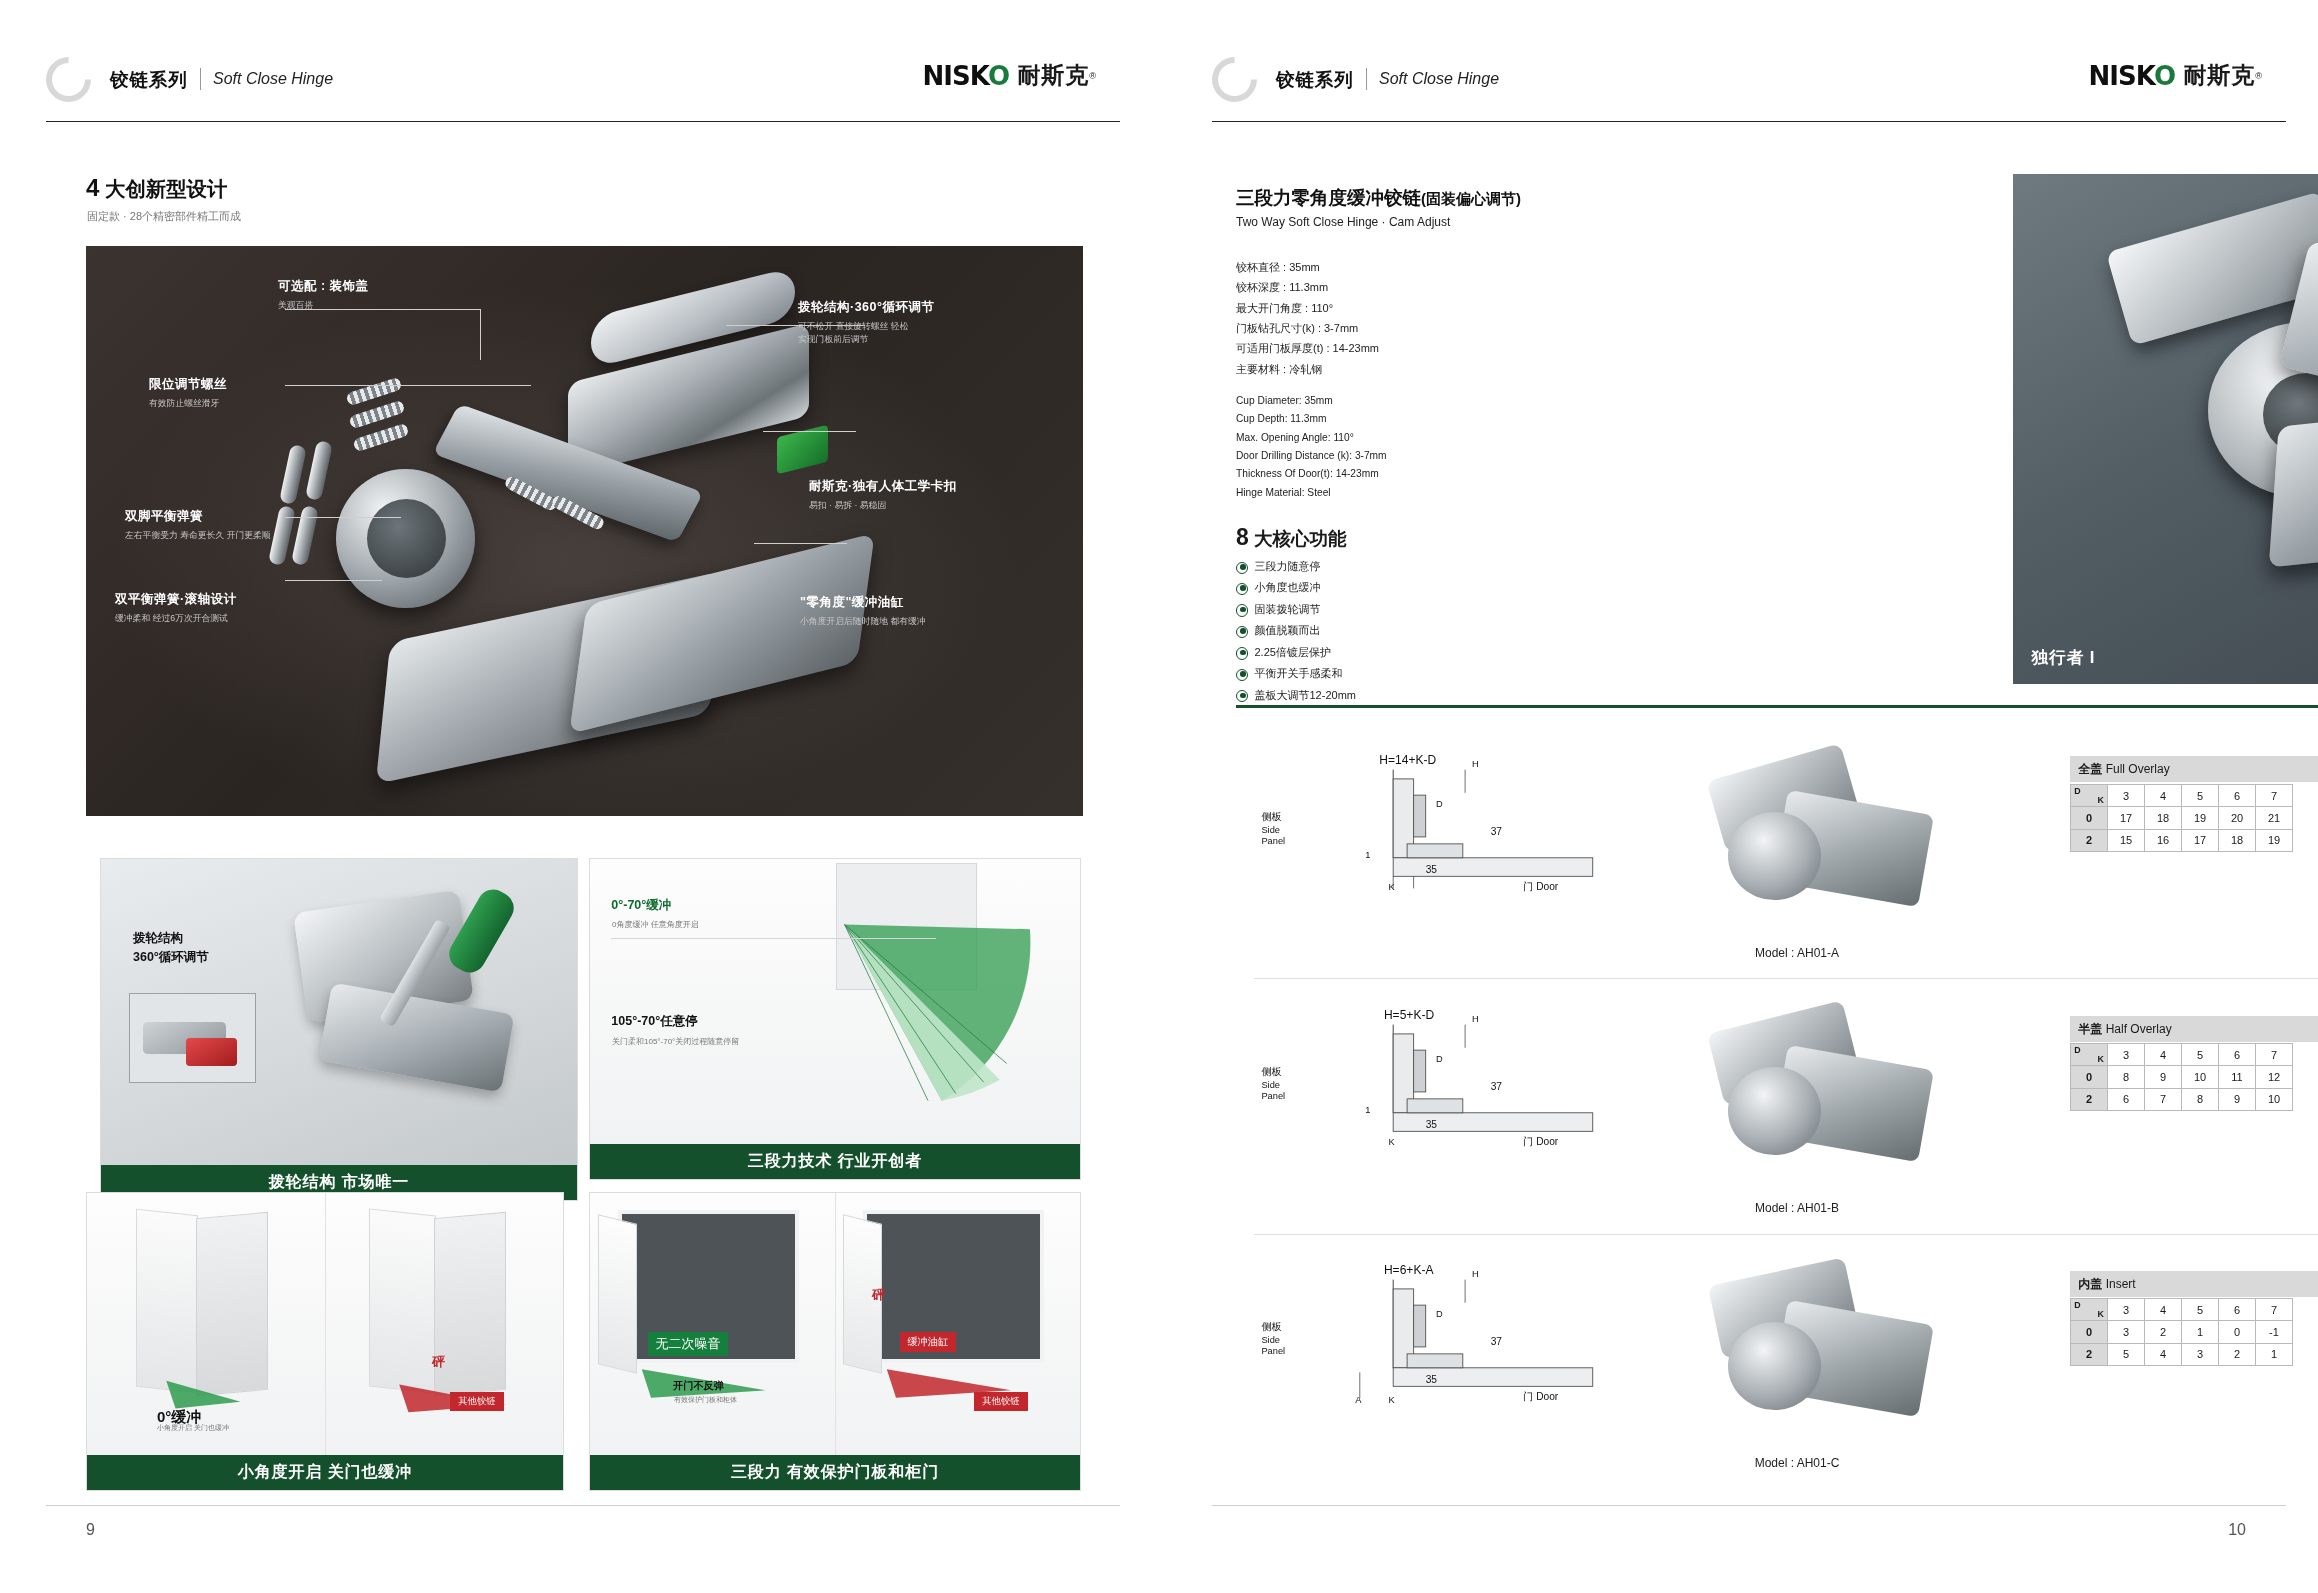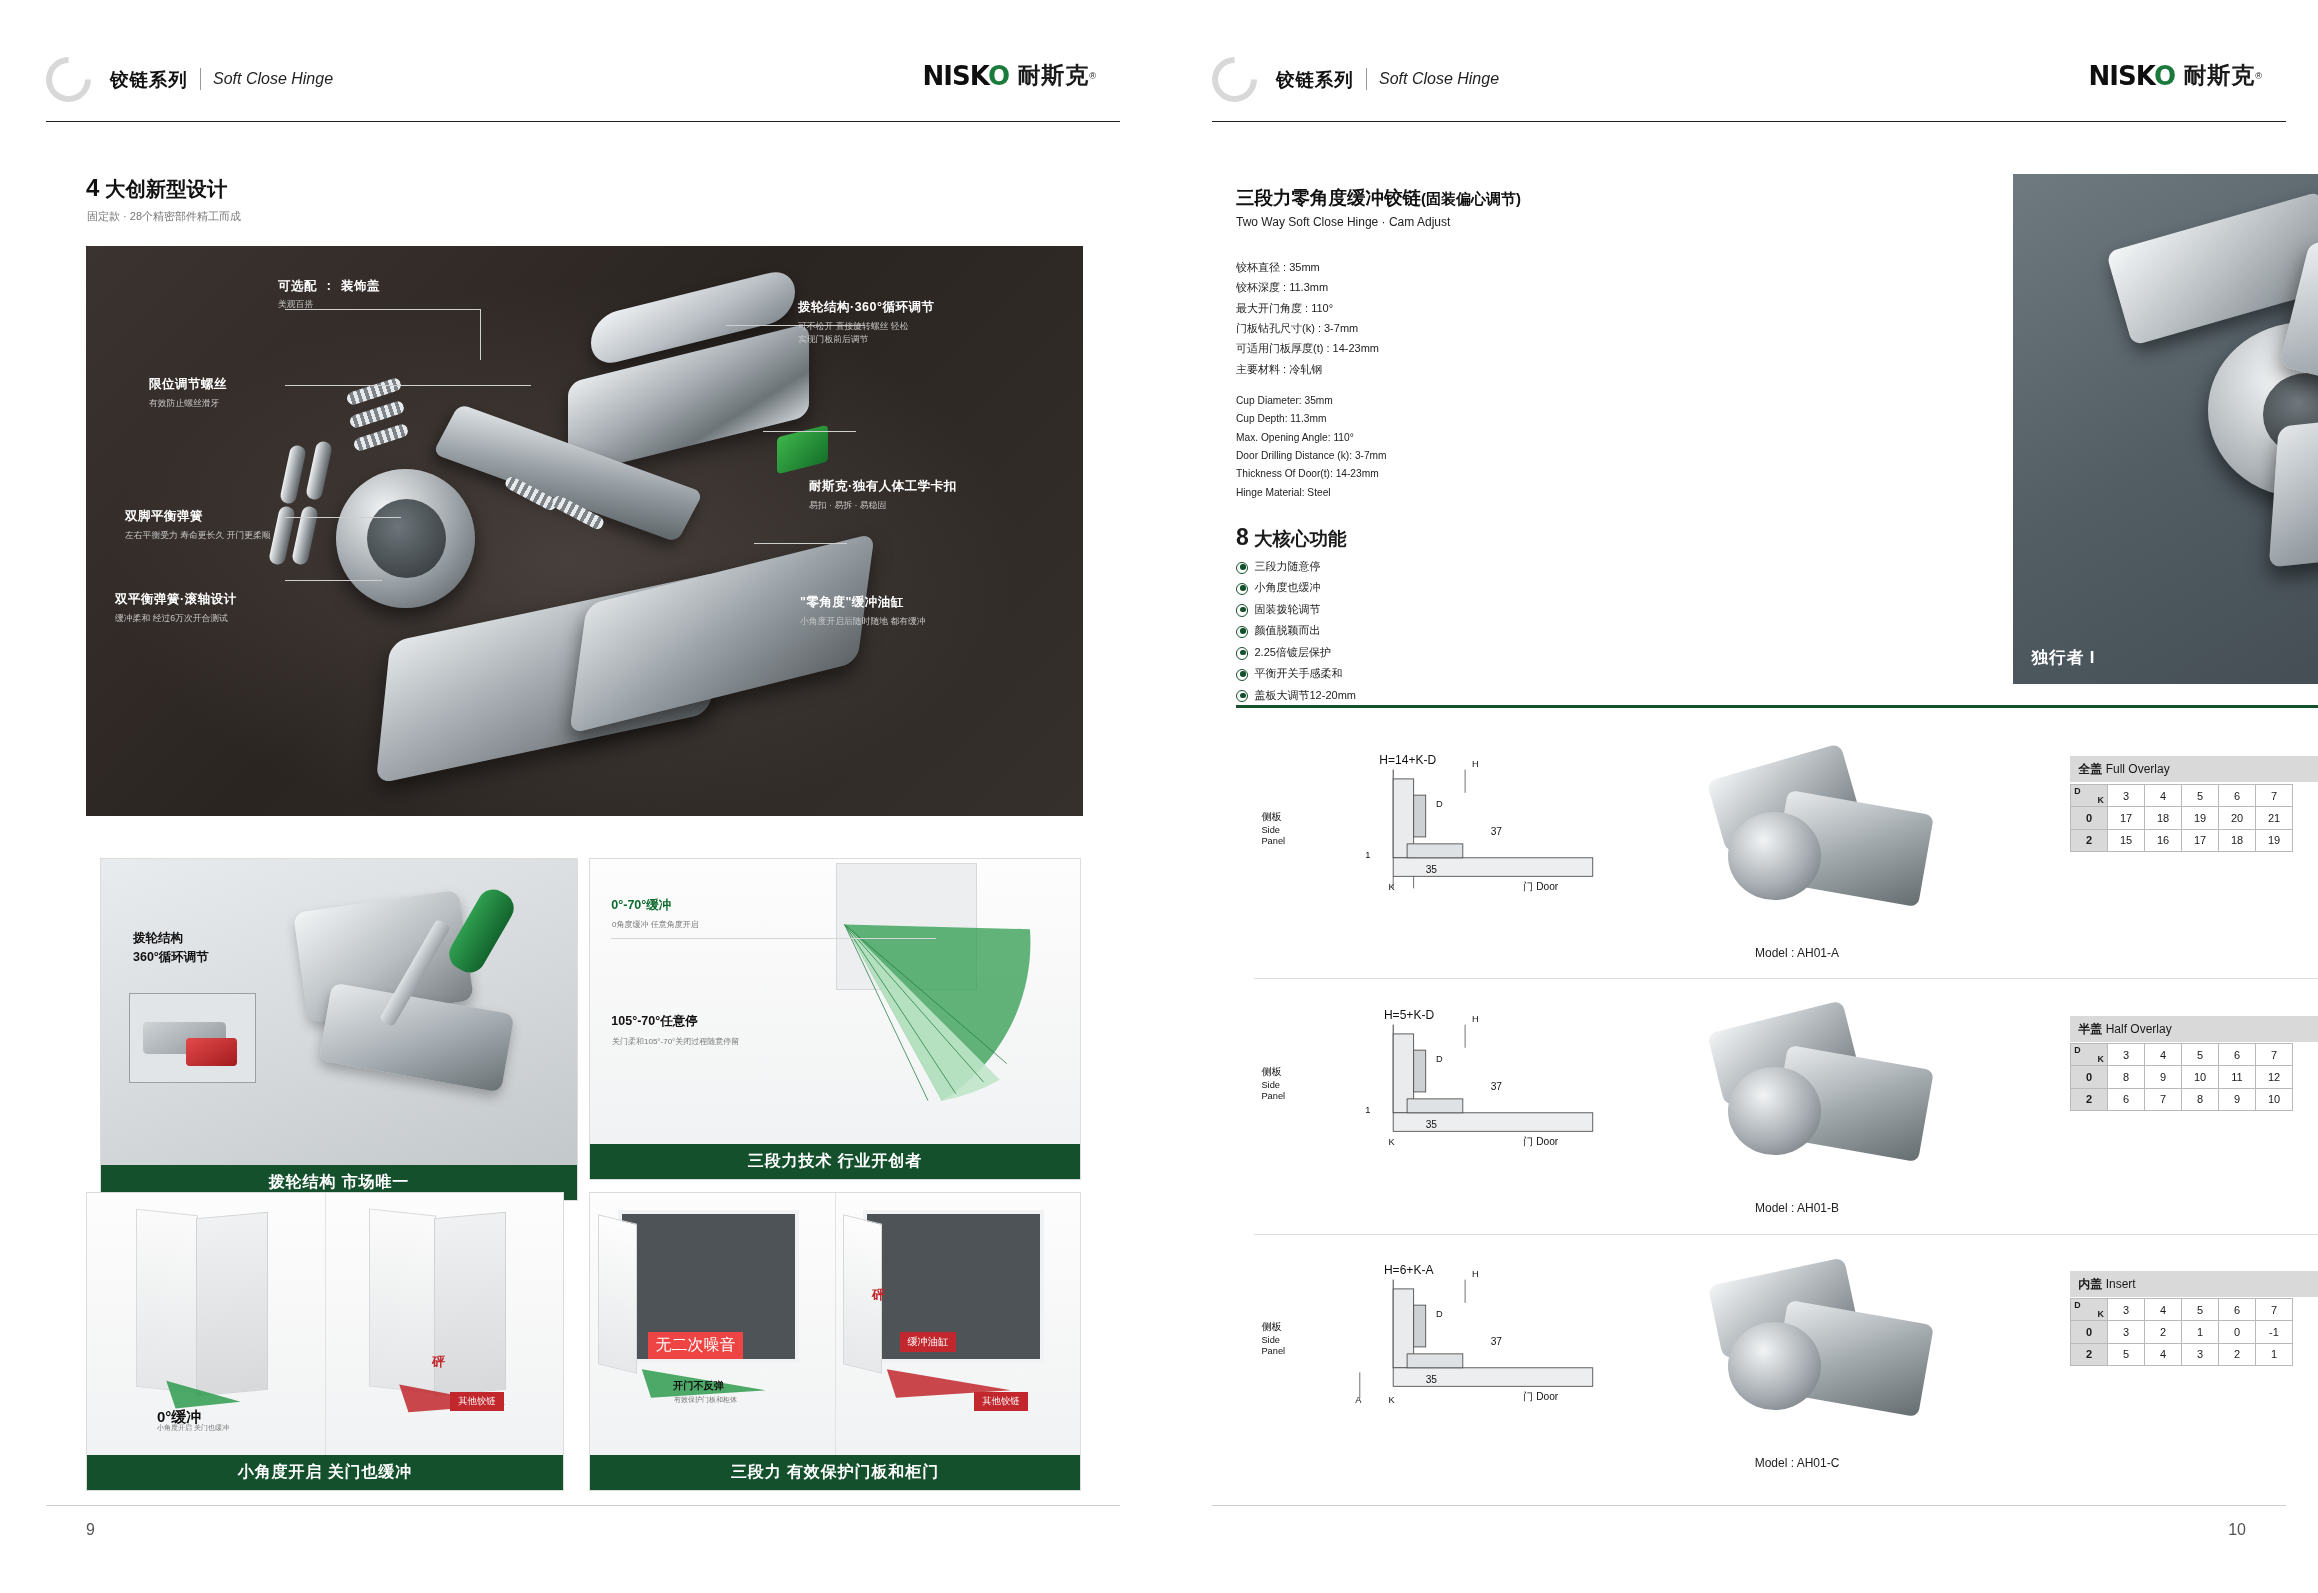--- a/index.html
+++ b/index.html
@@ -230,21 +230,21 @@
       <div class="lead" style="left:199px;top:63px;width:195px;"></div>
       <div class="leadv" style="left:394px;top:63px;height:51px;"></div>
       <div class="lead" style="left:199px;top:139px;width:246px;"></div>
       <div class="lead" style="left:199px;top:271px;width:116px;"></div>
       <div class="lead" style="left:199px;top:334px;width:97px;"></div>
       <div class="lead" style="left:640px;top:79px;width:139px;"></div>
       <div class="lead" style="left:677px;top:185px;width:93px;"></div>
       <div class="lead" style="left:668px;top:297px;width:93px;"></div>
     </div>
 
-    <div class="callout" style="left:278px;top:278px;font-family:Liberation Mono, monospace;">
+    <div class="callout" style="left:278px;top:278px;">
       <div class="ct">可选配 : 装饰盖</div>
       <div class="cs">美观百搭</div>
     </div>
     <div class="callout" style="left:149px;top:376px;">
       <div class="ct">限位调节螺丝</div>
       <div class="cs">有效防止螺丝滑牙</div>
     </div>
     <div class="callout" style="left:125px;top:508px;">
       <div class="ct">双脚平衡弹簧</div>
       <div class="cs">左右平衡受力  寿命更长久  开门更柔顺</div>
@@ -341,21 +341,21 @@
 
     <div class="card" style="left:589px;top:1192px;width:492px;height:299px;">
       <div class="imgwrap">
         <div class="whitebg"></div>
         <div style="position:absolute;left:0;top:0;width:50%;height:100%;border-right:0.9px solid #e2e2e2;">
           <div style="position:absolute;left:28px;top:16.7px;width:181px;height:153px;background:#4d5357;border:4.6px solid #f1f2f3;box-sizing:border-box;"></div>
           <div style="position:absolute;left:8.3px;top:26px;width:37px;height:148px;background:linear-gradient(180deg,#fdfdfd,#e6e8e9);border:0.5px solid #d6d8da;transform:skewY(14deg);"></div>
           <svg style="position:absolute;left:42px;top:167px;" width="153" height="46" viewBox="0 0 330 100">
             <path d="M20,20 L290,66 L40,82 Z" fill="#2e9b4e" opacity="0.85"></path>
           </svg>
-          <div style="position:absolute;left:58px;top:139px;background:#ef4444;color:#fff;font-size:16px;padding:2.8px 7.4px;">无二次噪音</div>
+          <div style="position:absolute;left:58px;top:139px;background:#15803d;color:#fff;font-size:13px;padding:2.8px 7.4px;">无二次噪音</div>
           <div class="tagbox" style="left:83px;top:185px;font-size:10.2px;color:#111;">开门不反弹</div>
           <div class="tagsub" style="left:84px;top:202px;font-size:7px;">有效保护门板和柜体</div>
         </div>
         <div style="position:absolute;right:0;top:0;width:50%;height:100%;">
           <div style="position:absolute;left:28px;top:16.7px;width:181px;height:153px;background:#4d5357;border:4.6px solid #f1f2f3;box-sizing:border-box;"></div>
           <div style="position:absolute;left:8.3px;top:26px;width:37px;height:148px;background:linear-gradient(180deg,#fdfdfd,#e6e8e9);border:0.5px solid #d6d8da;transform:skewY(14deg);"></div>
           <svg style="position:absolute;left:42px;top:167px;" width="153" height="46" viewBox="0 0 330 100">
             <path d="M20,20 L290,66 L40,82 Z" fill="#c1272d" opacity="0.85"></path>
           </svg>
           <div style="position:absolute;left:65px;top:139px;background:#c1272d;color:#fff;font-size:10.2px;padding:2.8px 7.4px;">缓冲油缸</div>

